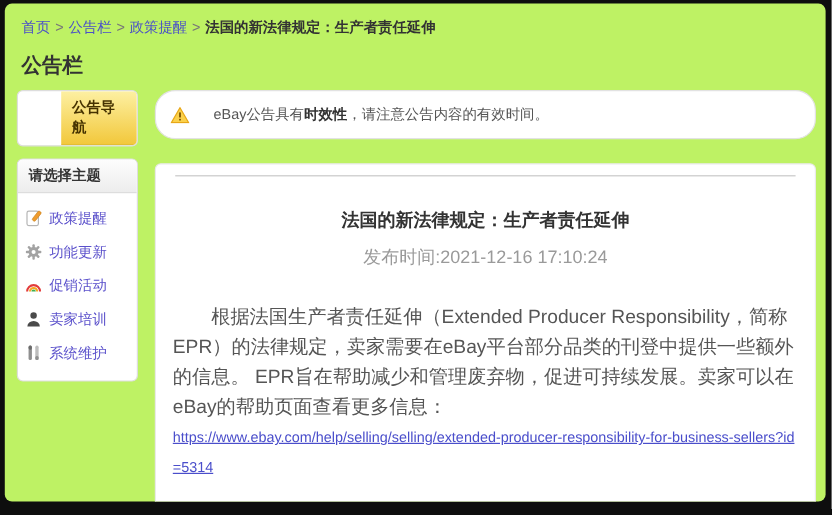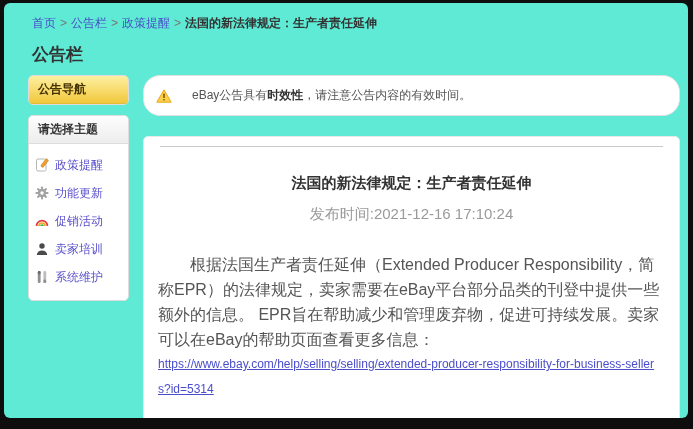--- a/index.html
+++ b/index.html
@@ -5,38 +5,38 @@
   * { box-sizing: border-box; margin: 0; padding: 0; }
   html,body { width:693px; height:429px; }
   body {
     font-family: "Liberation Sans", "DejaVu Sans", sans-serif;
     background:#0e0e0e;
     position:relative;
     overflow:hidden;
   }
   .page {
     position:absolute; left:4px; right:5px; top:3px; bottom:11px;
-    background:#5eead4; border-radius:6px; overflow:hidden;
-    padding:10px 8px 0 24px;
+    background:#bef264; border-radius:6px; overflow:hidden;
+    padding:10px 8px 0 10px;
   }
   
   .breadcrumb { font-size:12px; color:#555; padding:2px 0 0 4px; white-space:nowrap; }
   .breadcrumb a { color:#4a50c8; text-decoration:none; cursor:pointer; }
   .breadcrumb .sep { color:#777; margin:0 4px; }
   .breadcrumb .current { color:#333; font-weight:bold; }
   
   .page-title { font-size:17px; font-weight:bold; color:#333; margin:11px 0 9px 4px; }
   
   .layout { display:flex; align-items:flex-start; }
   .sidebar { width:101px; flex:none; }
   .main { flex:1; margin-left:14px; }
   
   .side-box { border:1px solid #ddd; border-radius:5px; overflow:hidden; background:#fff; margin-bottom:10px; }
   .side-head { font-size:12px; font-weight:bold; padding:5px 9px; }
-  .side-head.yellow { background:linear-gradient(#fdf0a2, #f2c83c); color:#453200; border-bottom:1px solid #e3bd35; }
+  .side-head.yellow { background:linear-gradient(#fdf0a2, #f2c83c); color:#453200; border-bottom:1px solid #e3bd35;margin-left:36px; }
   .side-head.gray { background:linear-gradient(#fdfdfd, #ededed); color:#333; border-bottom:1px solid #ddd; }
   .side-list { list-style:none; padding:8px 9px; }
   .side-list li { line-height:21px; }
   .side-list a { font-size:12px; color:#4a4ecb; text-decoration:none; cursor:pointer; }
   .topic-list { list-style:none; padding:7px 6px 9px; }
   .topic-list li { display:flex; align-items:center; gap:6px; height:28px; }
   .topic-list a { font-size:12px; color:#5a50cb; text-decoration:none; cursor:pointer; }
   .tico { width:14px; height:14px; flex:none; display:inline-flex; }
   
   .notice-box {

